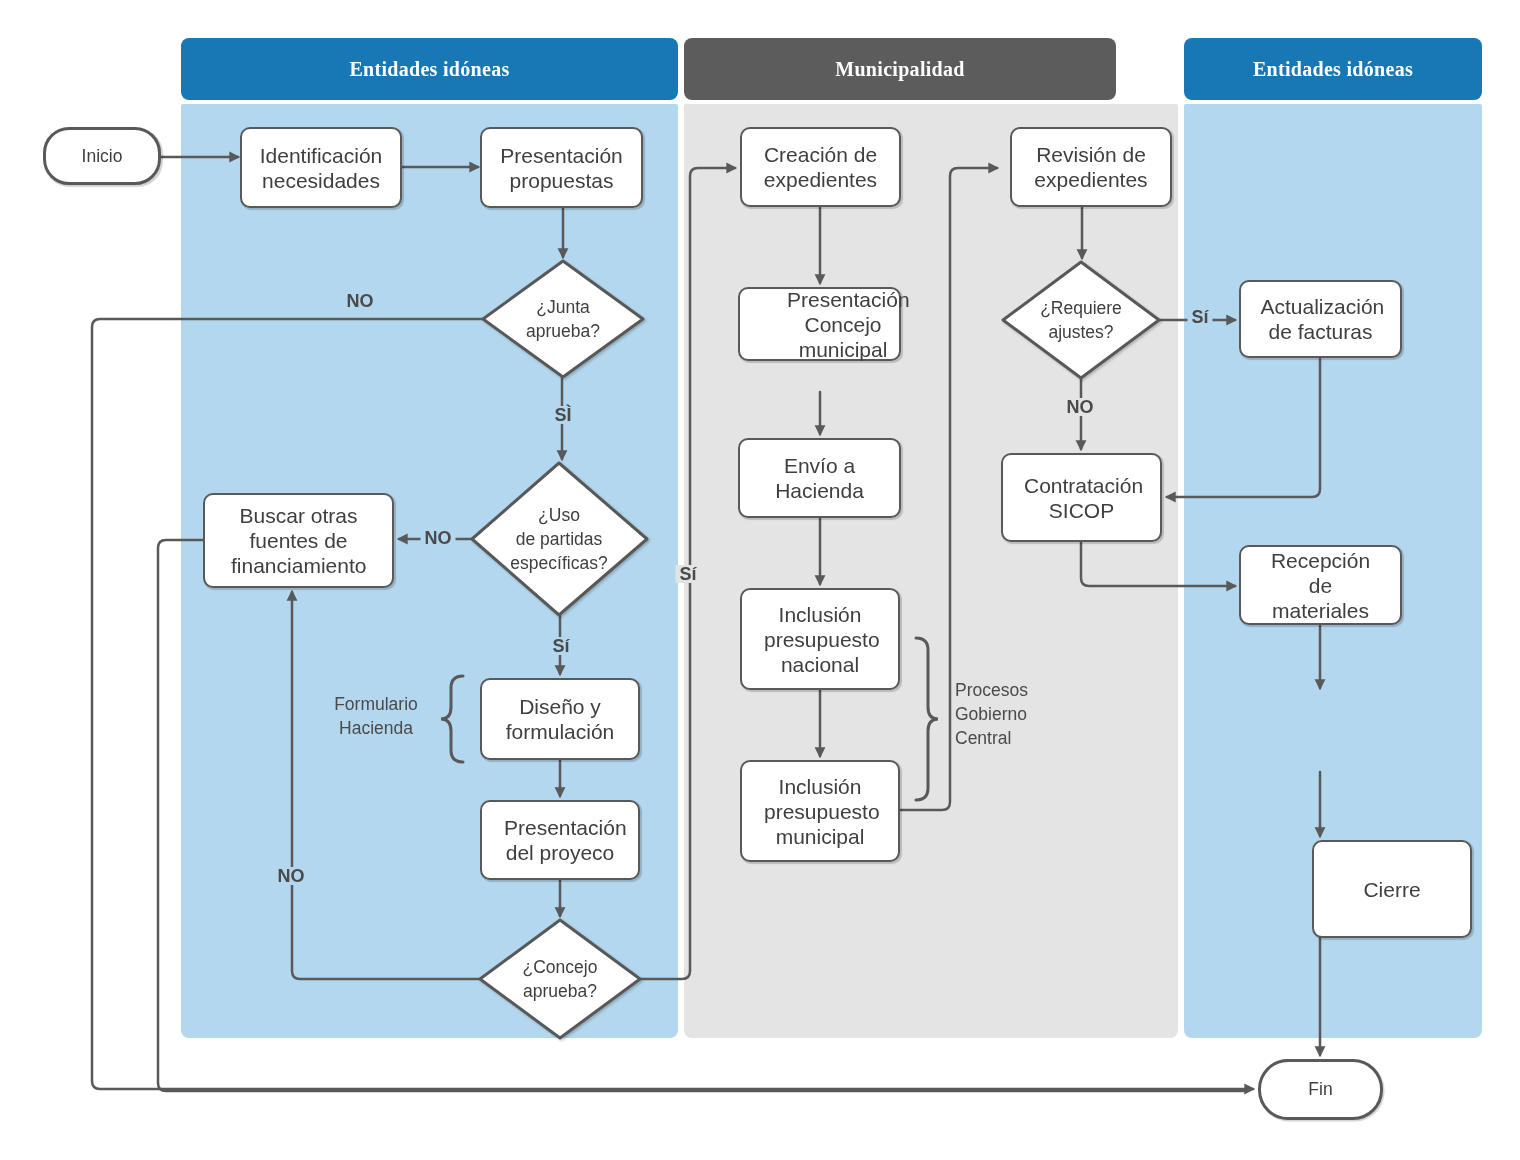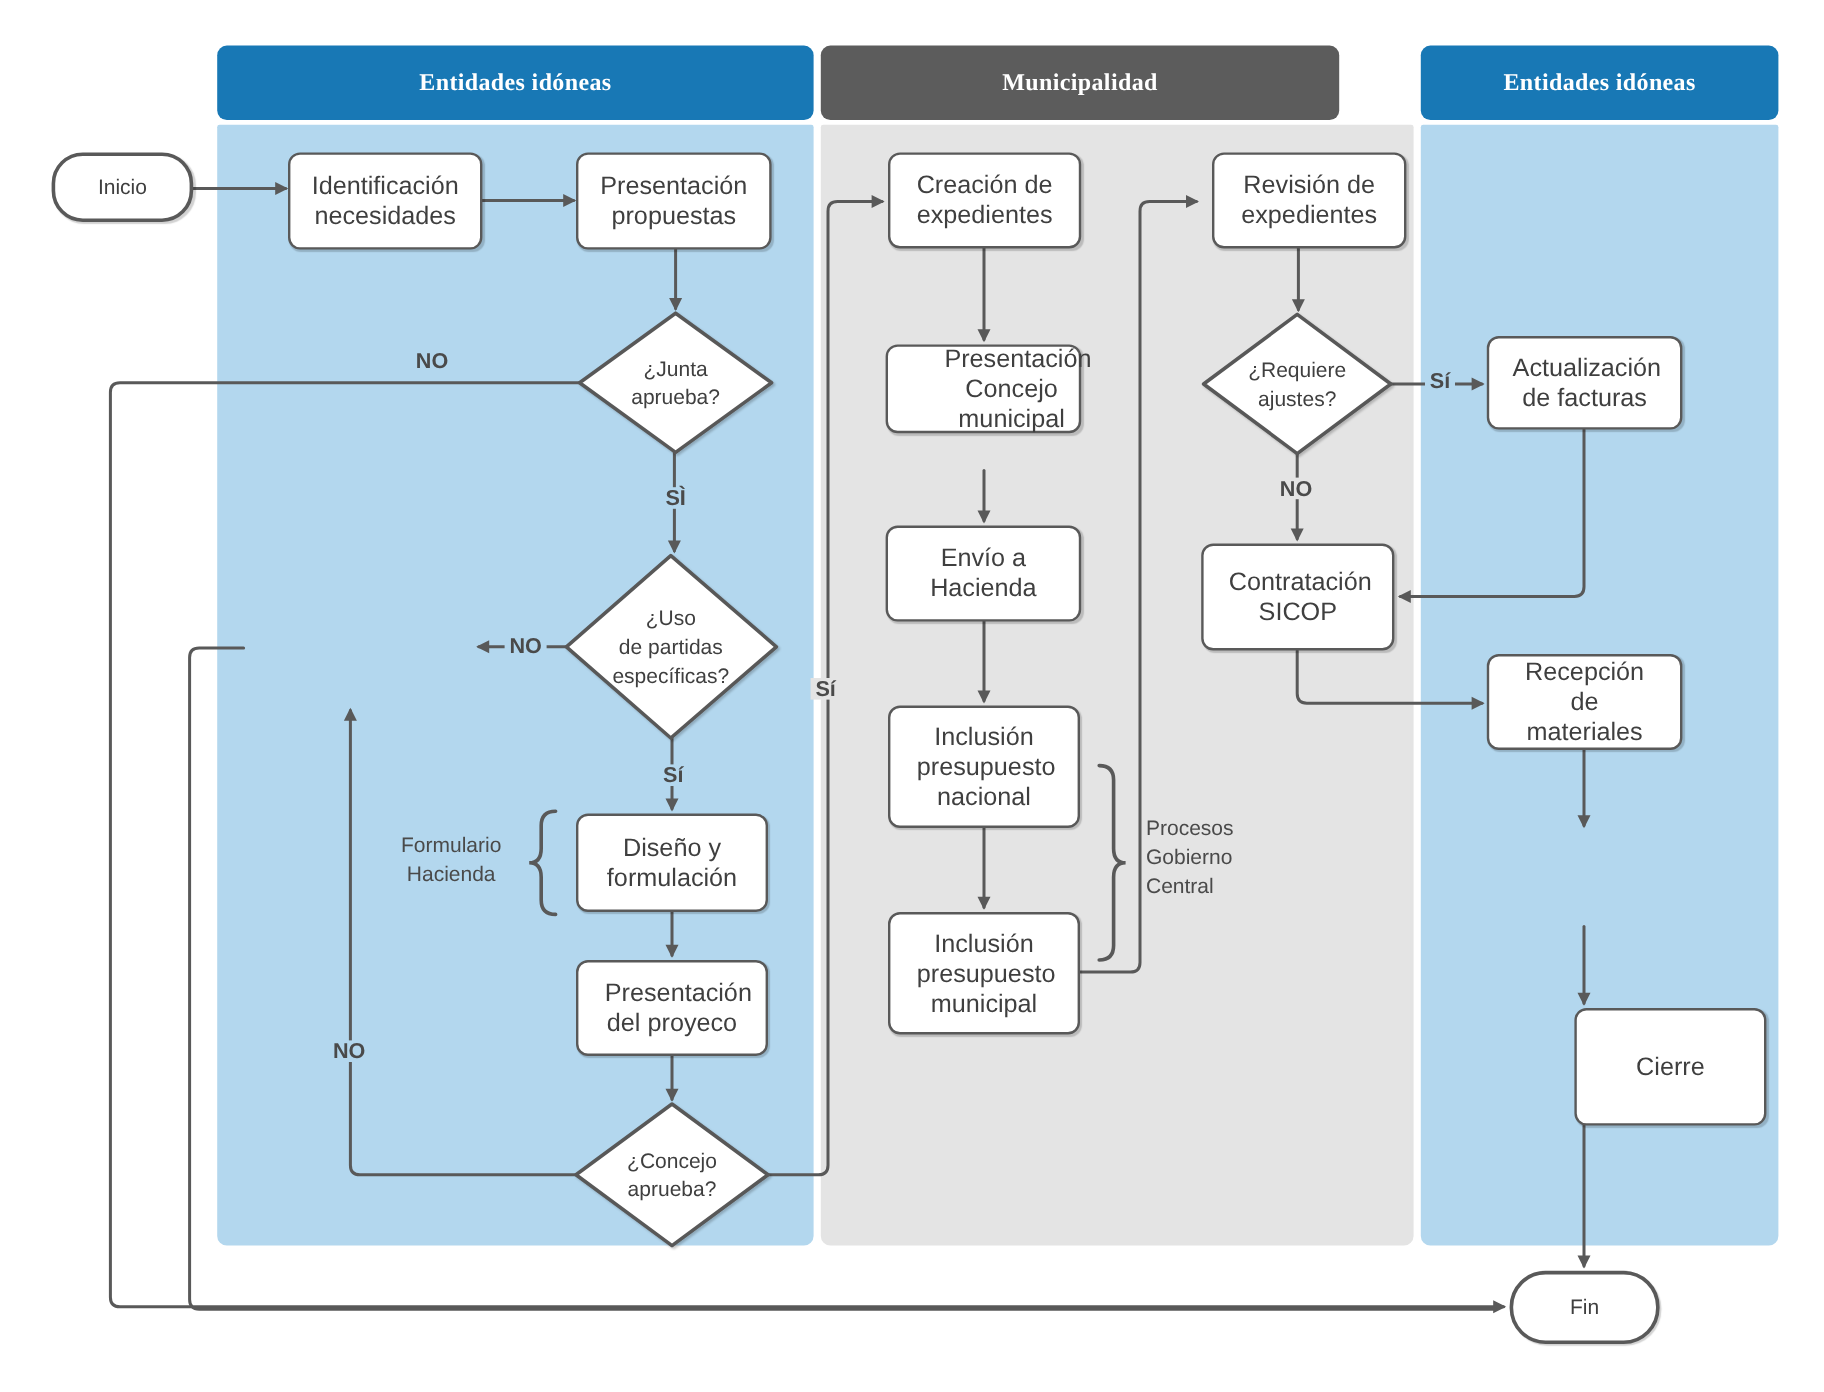--- a/index.html
+++ b/index.html
@@ -125,20 +125,23 @@
 
   <div class="terminal" style="left:43px;top:127px;width:118px;height:58px;border-radius:26px;">Inicio</div>
   <div class="terminal" style="left:1258px;top:1059px;width:125px;height:61px;border-radius:30px;">Fin</div>
 
   <div class="node" style="left:240px;top:127px;width:162px;height:81px;">
       <span>Identificación necesidades</span>
     </div>
   <div class="node" style="left:480px;top:127px;width:163px;height:81px;">
       <span>Presentación propuestas</span>
     </div>
+  <div class="node" style="left:203px;top:493px;width:191px;height:95px;">
+      <span style="max-width:135px;">Buscar otras fuentes de financiamiento</span>
+    </div>
   <div class="node" style="left:480px;top:678px;width:160px;height:82px;">
       <span>Diseño y formulación</span>
     </div>
   <div class="node" style="left:480px;top:800px;width:160px;height:80px;">
       <span style="max-width:112px;">Presentación del proyeco</span>
     </div>
 
   <div class="node" style="left:740px;top:127px;width:161px;height:80px;">
       <span>Creación de expedientes</span>
     </div>

